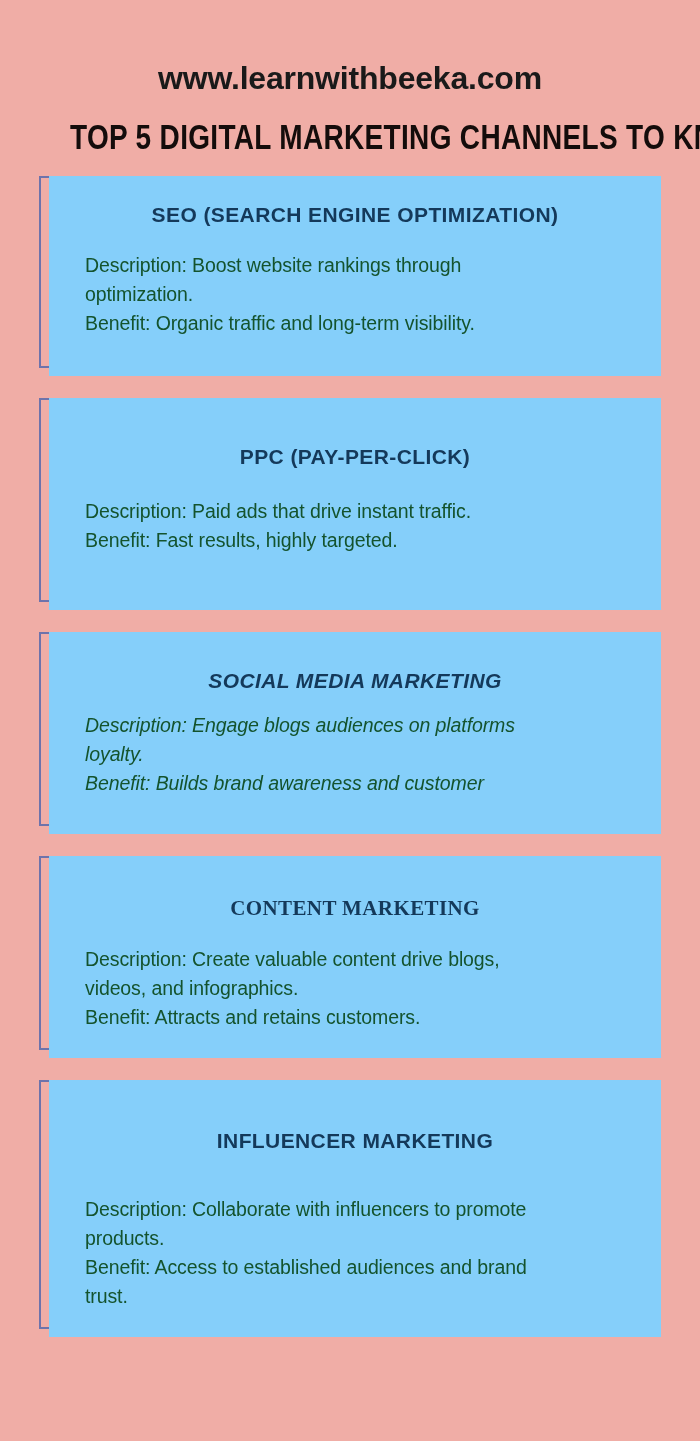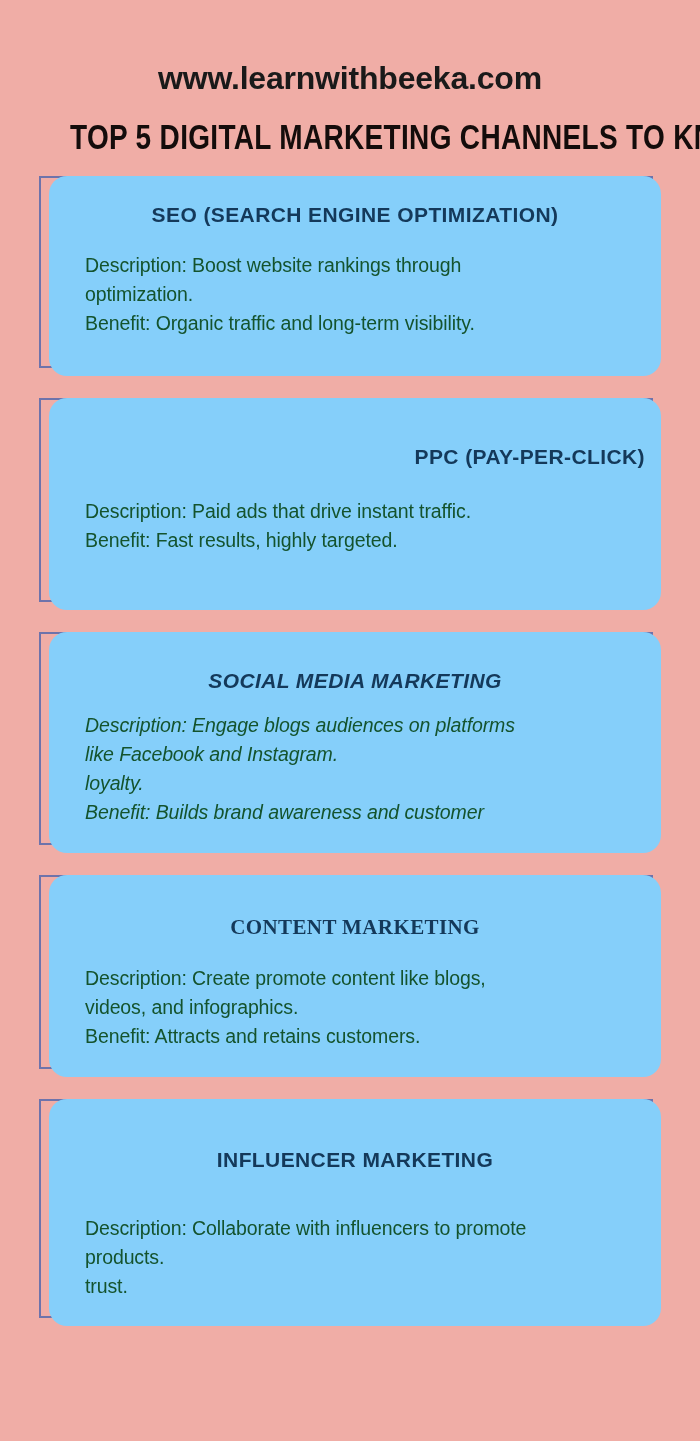--- a/index.html
+++ b/index.html
@@ -67,21 +67,20 @@
   }
   
   .card-panel {
     position: relative;
     margin-left: 10px;
     margin-top: 10px;
     width: 612px;
     background: #85CFFA;
     box-sizing: border-box;
     padding: 26px 0 26px 0;
-    border-radius: 18px;
   }
   .card-heading {
     text-align: center;
     font-family: "Liberation Sans", sans-serif;
     font-size: 21px;
     font-weight: 700;
     letter-spacing: 0.4px;
     color: #14395A;
     text-transform: uppercase;
     line-height: 1.2;
@@ -102,21 +101,21 @@
   }
 
   
   .card.h1 .card-panel { min-height: 200px; }
   .card.h2 .card-panel { min-height: 212px; }
   .card.h3 .card-panel { min-height: 202px; font-style: italic; }
   .card.h4 .card-panel { min-height: 202px; }
   .card.h5 .card-panel { min-height: 210px; }
 
   .card.h1 .card-heading { margin-bottom: 24px; }
-  .card.h2 .card-heading { margin-bottom: 28px; margin-top: 20px; text-align: right; }
+  .card.h2 .card-heading { margin-bottom: 28px; margin-top: 20px; }
   .card.h3 .card-heading { margin-bottom: 18px; margin-top: 10px; }
   .card.h4 .card-heading { margin-bottom: 24px; margin-top: 14px; font-family: Liberation Serif, serif; }
   .card.h5 .card-heading { margin-bottom: 42px; margin-top: 22px; }
 </style>
 </head>
 <body>
 
 <div id="header">
   <div id="site-url">www.learnwithbeeka.com</div>
   <div id="page-title">TOP 5 DIGITAL MARKETING CHANNELS TO KNOW</div>
@@ -146,44 +145,44 @@
       </div>
     </div>
   </div>
 
   <div class="card h3">
     <div class="card-frame"></div>
     <div class="card-panel">
       <div class="card-heading">SOCIAL MEDIA MARKETING</div>
       <div class="card-body">
         <p class="card-line">Description: Engage blogs audiences on platforms</p>
-        <p class="card-line">like Facebook and Instagram.</p>
         <p class="card-line">loyalty.</p>
         <p class="card-line">Benefit: Builds brand awareness and customer</p>
       </div>
     </div>
   </div>
 
   <div class="card h4">
     <div class="card-frame"></div>
     <div class="card-panel">
       <div class="card-heading">CONTENT MARKETING</div>
       <div class="card-body">
-        <p class="card-line">Description: Create promote content like blogs,</p>
+        <p class="card-line">Description: Create valuable content drive blogs,</p>
         <p class="card-line">videos, and infographics.</p>
         <p class="card-line">Benefit: Attracts and retains customers.</p>
       </div>
     </div>
   </div>
 
   <div class="card h5">
     <div class="card-frame"></div>
     <div class="card-panel">
       <div class="card-heading">INFLUENCER MARKETING</div>
       <div class="card-body">
         <p class="card-line">Description: Collaborate with influencers to promote</p>
         <p class="card-line">products.</p>
+        <p class="card-line">Benefit: Access to established audiences and brand</p>
         <p class="card-line">trust.</p>
       </div>
     </div>
   </div>
 
 </div>
 
 </body></html>

